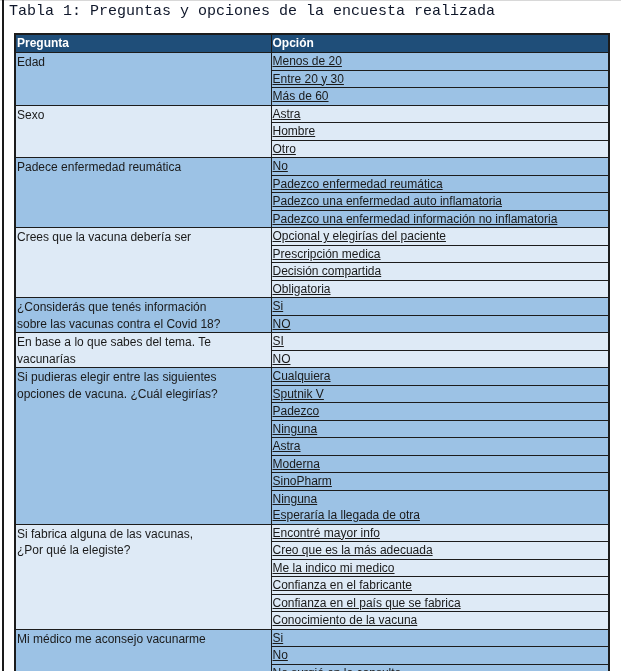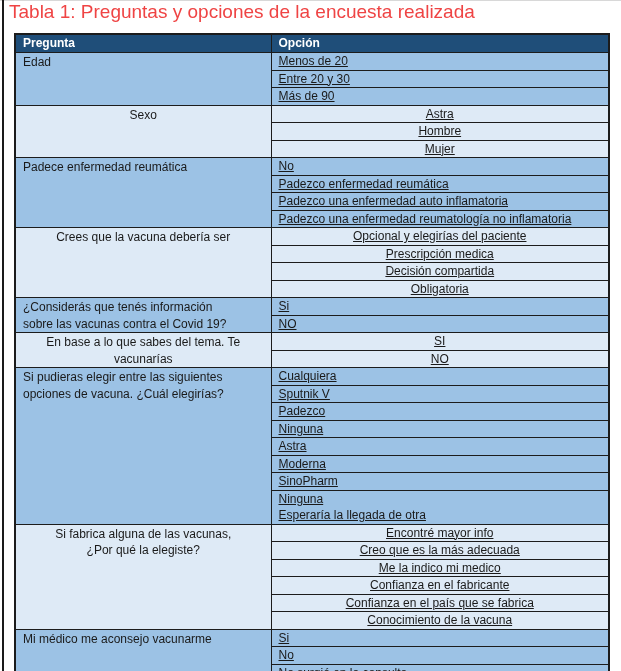--- a/index.html
+++ b/index.html
@@ -20,34 +20,34 @@
     overflow:hidden;
   }
   .top-hairline{
     position:absolute;left:0;top:0;width:621px;height:1px;background:#d8d8d8;
   }
   .page-edge-line{
     position:absolute;left:2px;top:0;width:2px;height:671px;background:#1a1a1a;
   }
   .caption{
     position:absolute;left:9px;top:4px;
-    font-size:19px;line-height:16px;color:#ef4444;
+    font-size:15px;line-height:16px;color:#0f172a;font-family:Liberation Mono, monospace;
   }
   table.survey{
     position:absolute;left:14px;top:33px;
     width:594px;
     border-collapse:collapse;
     table-layout:fixed;
     border:2px solid var(--border);
   }
   col.c-q{width:256px;}
   col.c-o{width:338px;}
   th,td{
     border:1px solid var(--border);
-    padding:0 7px;
+    padding:0 1px;
     font-size:12px;
     overflow:hidden;
   }
   th{
     background:var(--header-bg);
     color:var(--header-text);
     text-align:left;
     font-weight:bold;
     height:18px;
     line-height:17px;
@@ -58,21 +58,21 @@
     vertical-align:middle;
   }
   td.q{
     vertical-align:top;
     padding-top:1px;
     white-space:pre-line;
   }
   td.o{white-space:pre-line;text-decoration:underline;}
   td.o.multiline{height:34px;}
   td.medium{background:var(--row-medium);margin-left:36px;}
-  td.light{background:var(--row-light);text-align:center;}
+  td.light{background:var(--row-light);}
   tr.group-start td{border-top:1.5px solid var(--border);}
 </style>
 </head>
 <body>
 
 <div class="top-hairline"></div>
 <div class="page-edge-line"></div>
 
 <div class="caption">Tabla 1: Preguntas y opciones de la encuesta realizada</div>
 
@@ -89,61 +89,61 @@
   </thead>
   <tbody>
       <tr class="group-start">
         <td class="q medium" rowspan="3">Edad</td>
         <td class="o medium">Menos de 20</td>
       </tr>
       <tr>
         <td class="o medium">Entre 20 y 30</td>
       </tr>
       <tr>
-        <td class="o medium">Más de 90</td>
+        <td class="o medium">Más de 60</td>
       </tr>
       <tr class="group-start">
         <td class="q light" rowspan="3">Sexo</td>
         <td class="o light">Astra</td>
       </tr>
       <tr>
         <td class="o light">Hombre</td>
       </tr>
       <tr>
-        <td class="o light">Mujer</td>
+        <td class="o light">Otro</td>
       </tr>
       <tr class="group-start">
         <td class="q medium" rowspan="4">Padece enfermedad reumática</td>
         <td class="o medium">No</td>
       </tr>
       <tr>
         <td class="o medium">Padezco enfermedad reumática</td>
       </tr>
       <tr>
         <td class="o medium">Padezco una enfermedad auto inflamatoria</td>
       </tr>
       <tr>
-        <td class="o medium">Padezco una enfermedad reumatología no inflamatoria</td>
+        <td class="o medium">Padezco una enfermedad información no inflamatoria</td>
       </tr>
       <tr class="group-start">
         <td class="q light" rowspan="4">Crees que la vacuna debería ser</td>
         <td class="o light">Opcional y elegirías del paciente</td>
       </tr>
       <tr>
         <td class="o light">Prescripción medica</td>
       </tr>
       <tr>
         <td class="o light">Decisión compartida</td>
       </tr>
       <tr>
         <td class="o light">Obligatoria</td>
       </tr>
       <tr class="group-start">
         <td class="q medium" rowspan="2">¿Considerás que tenés información
-sobre las vacunas contra el Covid 19?</td>
+sobre las vacunas contra el Covid 18?</td>
         <td class="o medium">Si</td>
       </tr>
       <tr>
         <td class="o medium">NO</td>
       </tr>
       <tr class="group-start">
         <td class="q light" rowspan="2">En base a lo que sabes del tema. Te
 vacunarías</td>
         <td class="o light">SI</td>
       </tr>

